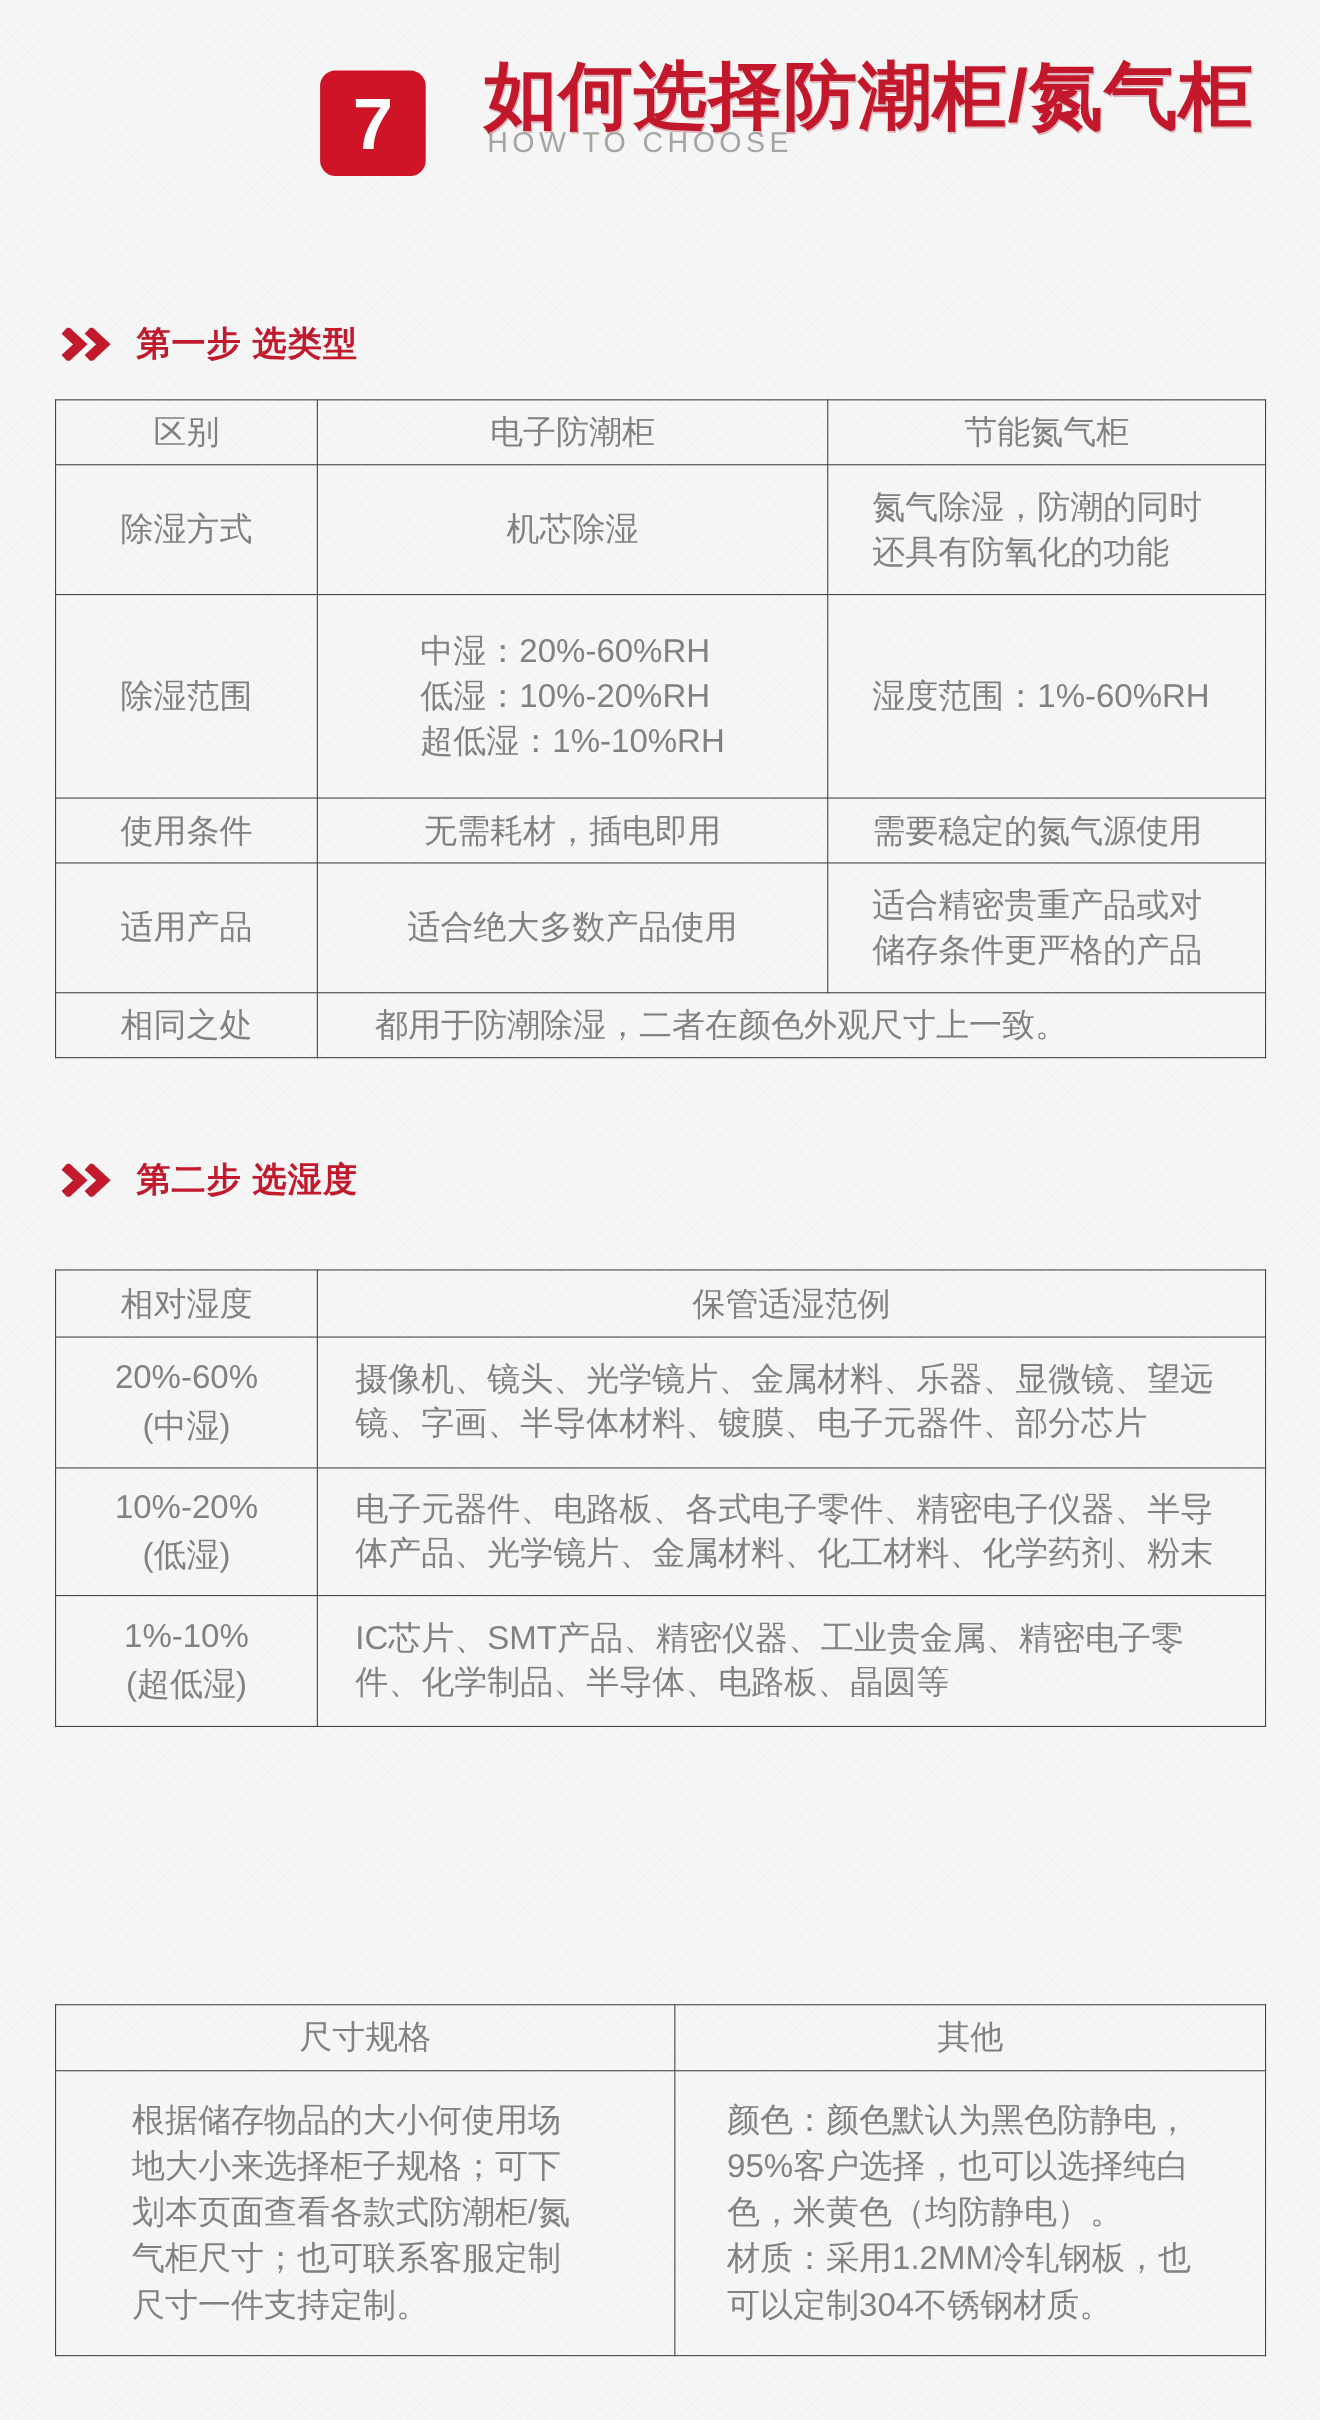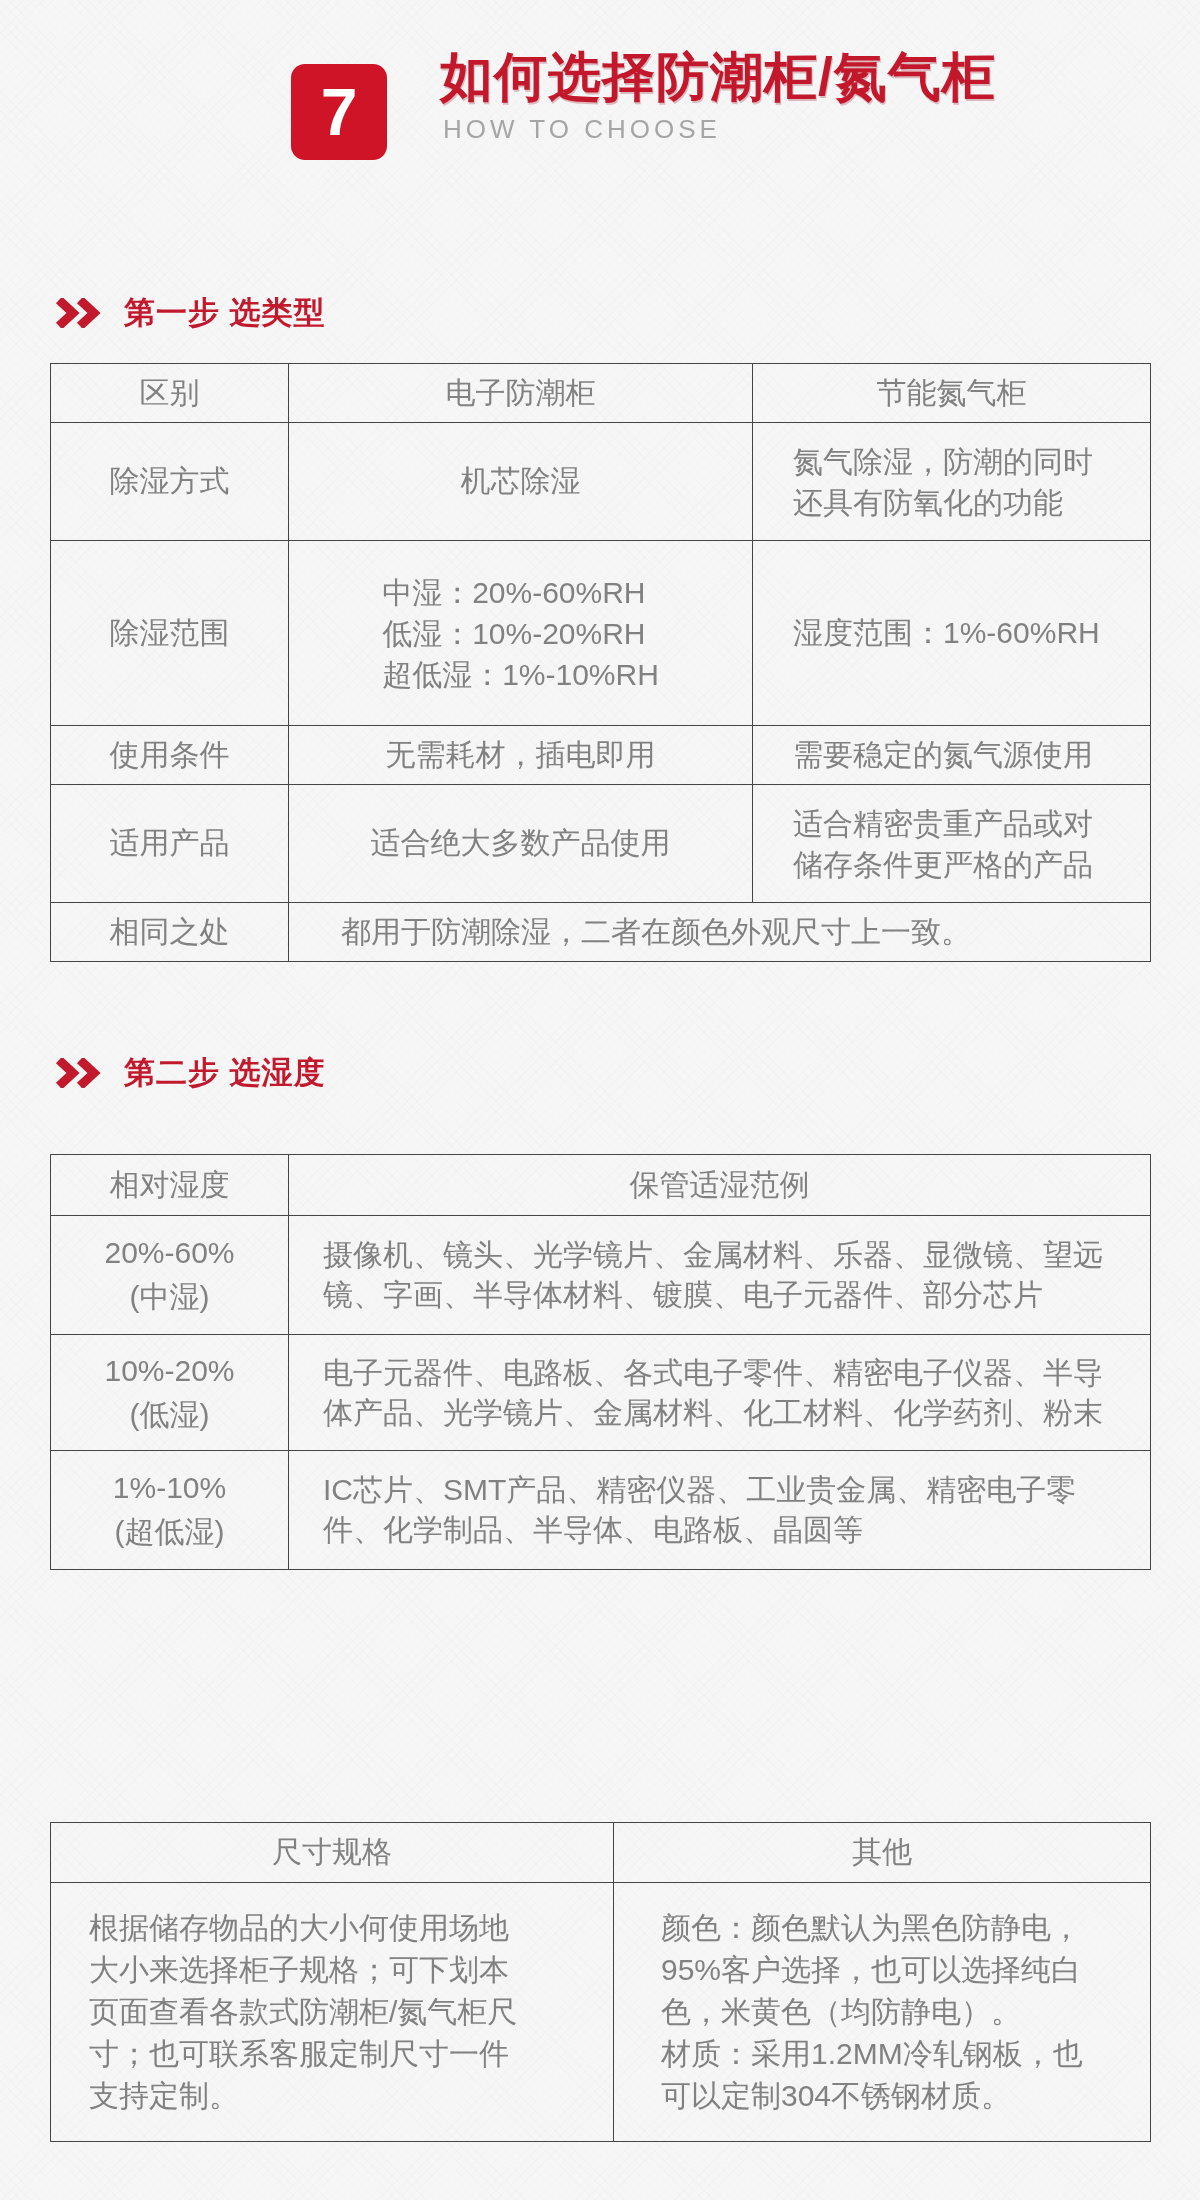--- a/index.html
+++ b/index.html
@@ -19,21 +19,21 @@
 
   
   .badge{
     position:absolute;left:291px;top:64px;width:96px;height:96px;
     border-radius:14px;background:#ce1426;
     display:flex;align-items:center;justify-content:center;
   }
   .badge span{color:#ffffff;font-size:66px;font-weight:bold;line-height:1;}
   .main-title{
     position:absolute;left:440px;top:42px;
-    font-size:53px;font-weight:bold;color:#c3182b;letter-spacing:1px;
+    font-size:67px;font-weight:bold;color:#c3182b;letter-spacing:1px;
     text-shadow:1px 2px 0 rgba(140,10,25,0.25);
     white-space:nowrap;
   }
   .main-subtitle{
     position:absolute;left:443px;top:114px;
     font-size:26px;color:#a5a5a5;letter-spacing:4px;white-space:nowrap;text-align:center;
   }
 
   
   .sec{position:absolute;left:55px;display:flex;align-items:center;gap:23px;}
@@ -54,21 +54,21 @@
   #t2{top:1154px;}
   #t3{top:1822px;}
 
   .left{text-align:left;}
   .pad-n{padding-left:40px;padding-right:48px;margin-left:20px;}   
   .lines{line-height:41px;}
   .block-left{display:inline-block;text-align:left;line-height:41px;}
   .merged{padding-left:52px;}
   .items{padding-left:34px;padding-right:24px;line-height:40px;}
   .range-cell{line-height:44px;}
-  .size-cell{padding-left:38px;padding-right:84px;line-height:42px;}
+  .size-cell{padding-left:69px;padding-right:84px;line-height:42px;}
   .other-cell{padding-left:47px;padding-right:54px;line-height:42px;}
   .nowrap{white-space:nowrap;}
 </style>
 </head>
 <body>
 
 <div class="page">
 
   <div class="badge">
     <span>7</span>

